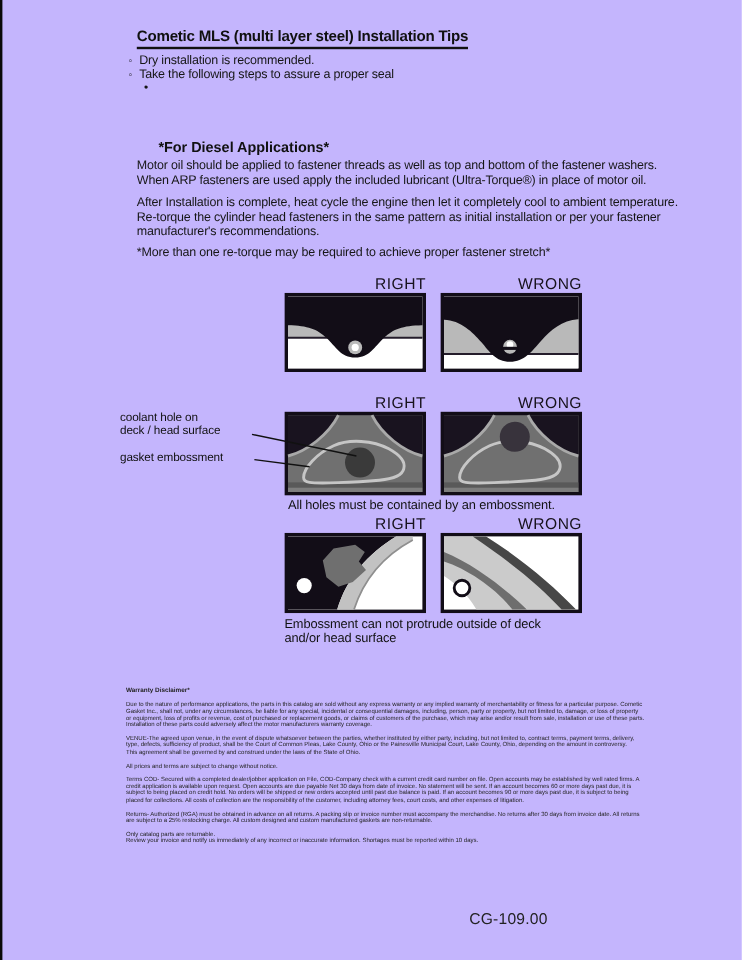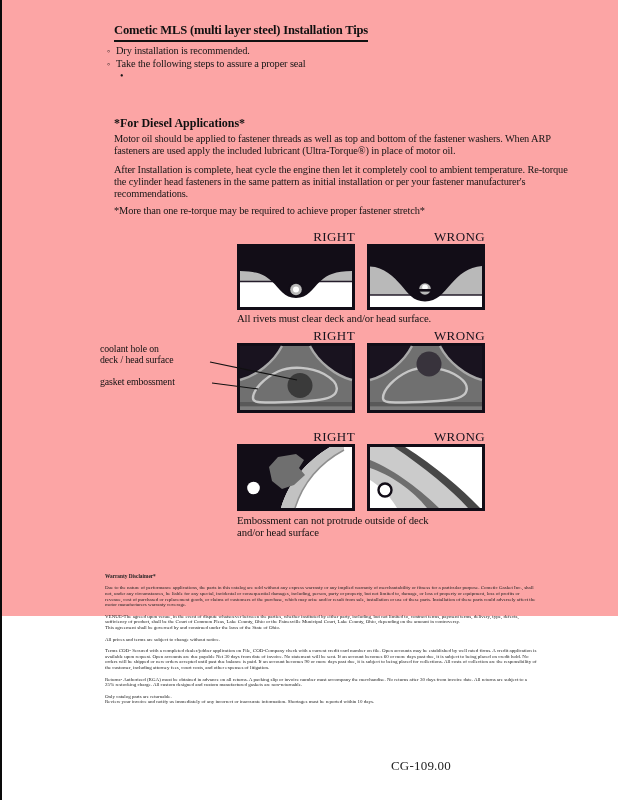--- a/index.html
+++ b/index.html
@@ -1,32 +1,32 @@
 <!DOCTYPE html>
 <html><head>
 <meta charset="utf-8">
 <style>
   html,body{margin:0;padding:0;}
   body{width:618px;height:800px;background:#ffffff;overflow:hidden;
        font-family:"Liberation Sans","DejaVu Sans",sans-serif;color:#151515;}
-  .page{position:relative;width:618px;height:616px;background:#fca5a5;font-family:Liberation Serif, serif;}
+  .page{position:relative;width:618px;height:800px;background:#c4b5fd;}
   .abs{position:absolute;}
   .edge-line{left:0;top:0;width:2px;height:800px;background:#0a0a0a;}
 
   .title{left:114px;top:23px;font-size:12.6px;font-weight:700;letter-spacing:-0.2px;
          color:#111;border-bottom:2px solid #111;padding-bottom:2px;margin:0;}
 
   .tips{left:107px;top:45px;font-size:10.4px;line-height:11.7px;letter-spacing:-0.15px;color:#161616;}
   .tip-row{display:flex;}
   .tip-row.sub{margin-left:13px;}
   .tip-marker{width:9px;flex:none;}
   .tip-row .tip-marker::before{content:"\25E6";font-size:9px;}
   .tip-row.sub .tip-marker::before{content:"\2022";font-size:10px;}
 
-  .diesel-heading{left:114px;top:116px;font-size:12px;font-weight:700;color:#111;margin:0;}
+  .diesel-heading{left:132px;top:116px;font-size:12px;font-weight:700;color:#111;margin:0;}
   .para{left:114px;width:455px;font-size:10.4px;line-height:11.9px;letter-spacing:-0.15px;color:#161616;}
   .p1{top:133px;}
   .p2{top:164px;}
   .p3{top:205px;}
 
   .rw-label{width:118px;text-align:right;font-size:13px;letter-spacing:0.4px;color:#17121c;}
   .panel{display:block;}
   .caption{font-size:10.7px;letter-spacing:-0.1px;color:#111;white-space:pre-line;line-height:11.6px;}
   .callout{width:112px;text-align:left;font-size:9.8px;line-height:10.8px;letter-spacing:-0.1px;
            color:#111;white-space:pre-line;}
@@ -89,21 +89,20 @@
     <line x1="3" y1="51" x2="115" y2="51" stroke="#241c2b" stroke-width="1.6"></line>
     <path d="M3,3 H115 V22 C101,23 92,31 84,40 C76,49 70,57.5 58,57.5 C46,57.5 41,49 34,41 C27,33 17,23 3,22.5 Z" fill="#120d17"></path>
     <g>
       <circle cx="58" cy="45" r="7.5" fill="#120d17"></circle>
       <circle cx="58" cy="45" r="5.8" fill="#b9b9b9"></circle>
       <circle cx="58" cy="43.2" r="2.8" fill="#ffffff"></circle>
       <rect x="51" y="45" width="14" height="2.6" fill="#120d17"></rect>
     </g>
   </svg>
 
-  <div class="abs caption" style="left:237px;top:313px;">All rivets must clear deck and/or head surface.</div>
 
   <div class="abs rw-label" style="left:237px;top:328px;">RIGHT</div>
   <div class="abs rw-label" style="left:367px;top:328px;">WRONG</div>
 
   <div class="abs callout" style="left:100px;top:344px;">coolant hole on
 deck / head surface</div>
   <div class="abs callout" style="left:100px;top:377px;">gasket embossment</div>
 
   <svg class="abs panel" style="left:237px;top:343px;" width="118" height="70" viewBox="0 0 118 70">
     <rect x="1.5" y="1.5" width="115" height="67" fill="#707070" stroke="#120d17" stroke-width="3"></rect>
@@ -127,20 +126,21 @@
     <path d="M73,3 C81,19 99,33 115,37" fill="none" stroke="#a9a9a9" stroke-width="2.4"></path>
     <path d="M16,55 C16,47 27,35 41,28.5 C54,22.5 74,24 87,31 C96,36 101,42 99.5,47.5 C98.5,52.5 91,56 79,57.2 C58,59.2 28,60 21,59 C17.5,58.5 16,57.5 16,55 Z" fill="none" stroke="#c6c6c6" stroke-width="2.4"></path>
     <circle cx="62" cy="21" r="12.5" fill="#38333c"></circle>
   </svg>
 
   <svg class="abs leader" style="left:208px;top:350px;" width="100" height="45" viewBox="0 0 100 45">
     <line x1="2" y1="12" x2="89" y2="30" stroke="#111" stroke-width="1.2"></line>
     <line x1="4" y1="33" x2="50" y2="39" stroke="#111" stroke-width="1.2"></line>
   </svg>
 
+  <div class="abs caption" style="left:240px;top:416px;">All holes must be contained by an embossment.</div>
 
   <div class="abs rw-label" style="left:237px;top:429px;">RIGHT</div>
   <div class="abs rw-label" style="left:367px;top:429px;">WRONG</div>
 
   <svg class="abs panel" style="left:237px;top:444px;" width="118" height="67" viewBox="0 0 118 67">
     <rect x="1.5" y="1.5" width="115" height="64" fill="#ffffff" stroke="#120d17" stroke-width="3"></rect>
     <path d="M3,3 H93 C70,17 52,37 44,64 H3 Z" fill="#120d17"></path>
     <path d="M93,3 C70,17 52,37 44,64 H58 C66,39 83,19 107,6 V3 Z" fill="#c2c2c2"></path>
     <path d="M107,6 C83,19 66,39 58,64" fill="none" stroke="#8f8f8f" stroke-width="1.5"></path>
     <path d="M41,13 L59,10 L67,16 L62,24 L68,31 L57,41 L45,45 L35,37 L32,23 Z" fill="#6f6f6f"></path>

